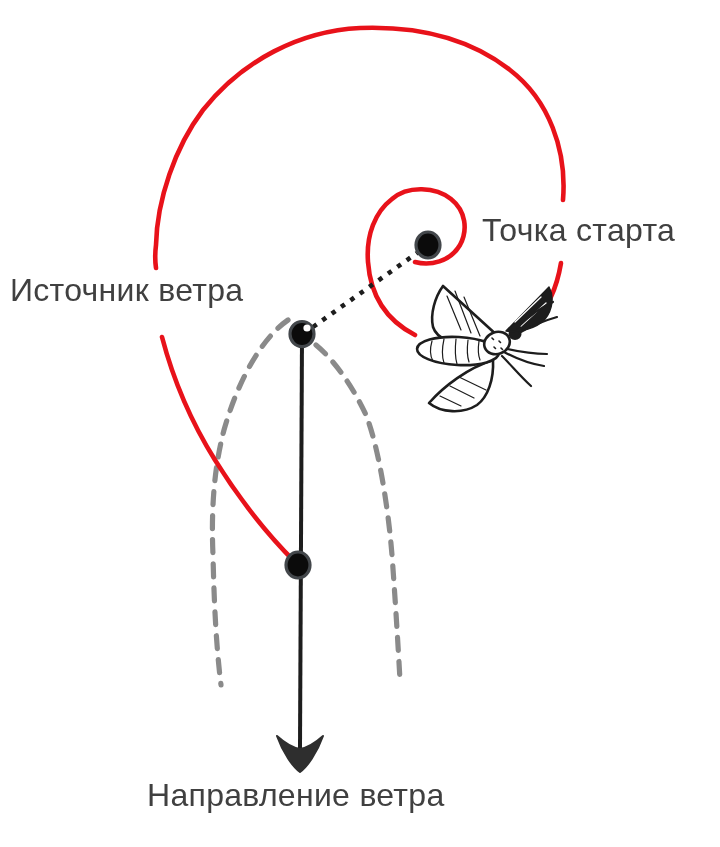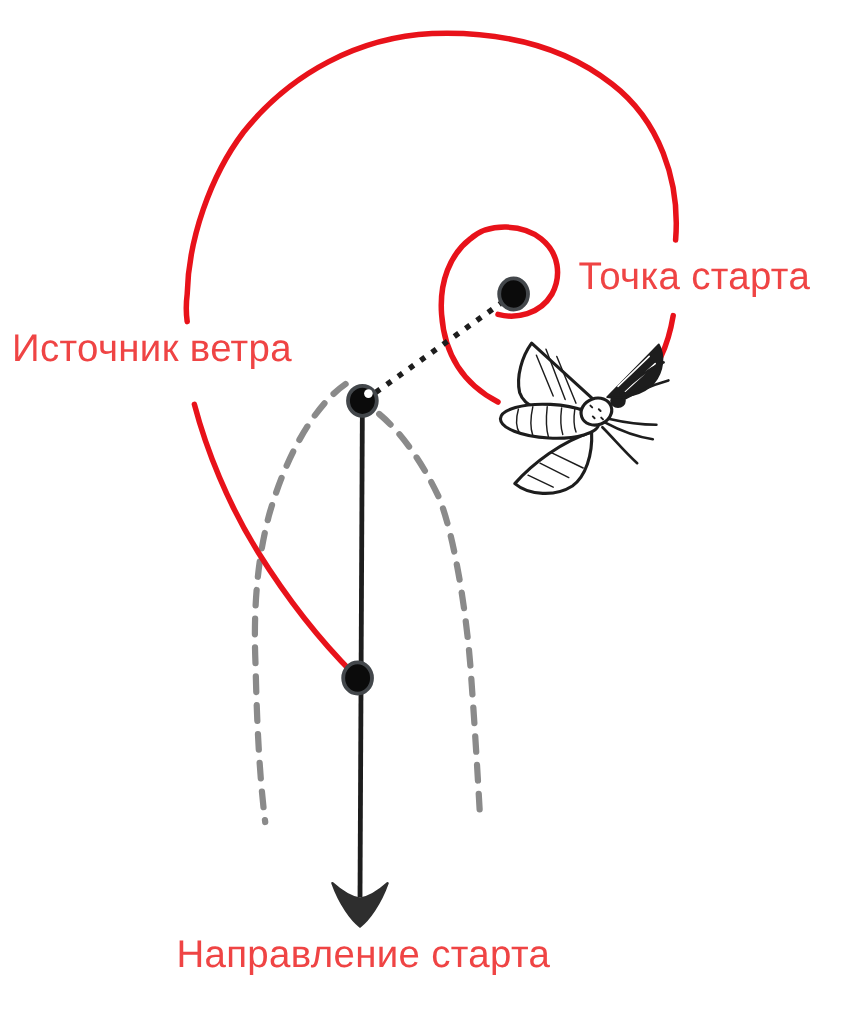--- a/index.html
+++ b/index.html
@@ -11,21 +11,21 @@
     overflow: hidden;
     font-family: "Liberation Sans", sans-serif;
   }
   .diagram-svg {
     position: absolute;
     left: 0; top: 0;
     width: 720px; height: 847px;
   }
   .label {
     position: absolute;
-    color: #ef4444;
+    color: #404040;
     font-size: 32px;
     line-height: 38px;
     letter-spacing: 0.3px;
     white-space: nowrap;
     user-select: none;
   }
   .label-start   { left: 482px; top: 211px; }
   .label-source  { left: 10px;  top: 271px; }
   .label-wind    { left: 147px; top: 776px; }
 </style>
@@ -62,15 +62,15 @@
         <path d="M515 322 L541 297 M521 326 L546 303" fill="none" stroke="#ffffff" stroke-width="1.3" stroke-linecap="round" stroke-linejoin="round"></path>
         <path d="M517 328 C528 317 539 308 553 302 M519 333 C531 326 543 321 557 317" fill="none" stroke="#1d1d1d" stroke-width="2.2" stroke-linecap="round" stroke-linejoin="round"></path>
         <path d="M507 349 C520 352 533 354 547 354 M504 352 C517 359 530 364 544 366 M502 356 C512 366 520 376 531 386" fill="none" stroke="#1d1d1d" stroke-width="2.2" stroke-linecap="round" stroke-linejoin="round"></path>
       </g>
     </svg>
 
   <div class="label label-start">Точка старта</div>
 
   <div class="label label-source">Источник ветра</div>
 
-  <div class="label label-wind">Направление старта</div>
+  <div class="label label-wind">Направление ветра</div>
 
 </div>
 
 </body></html>

